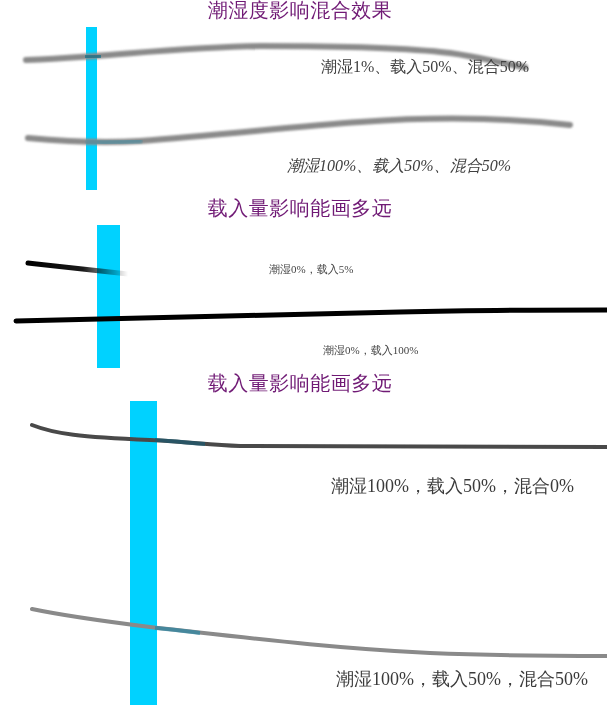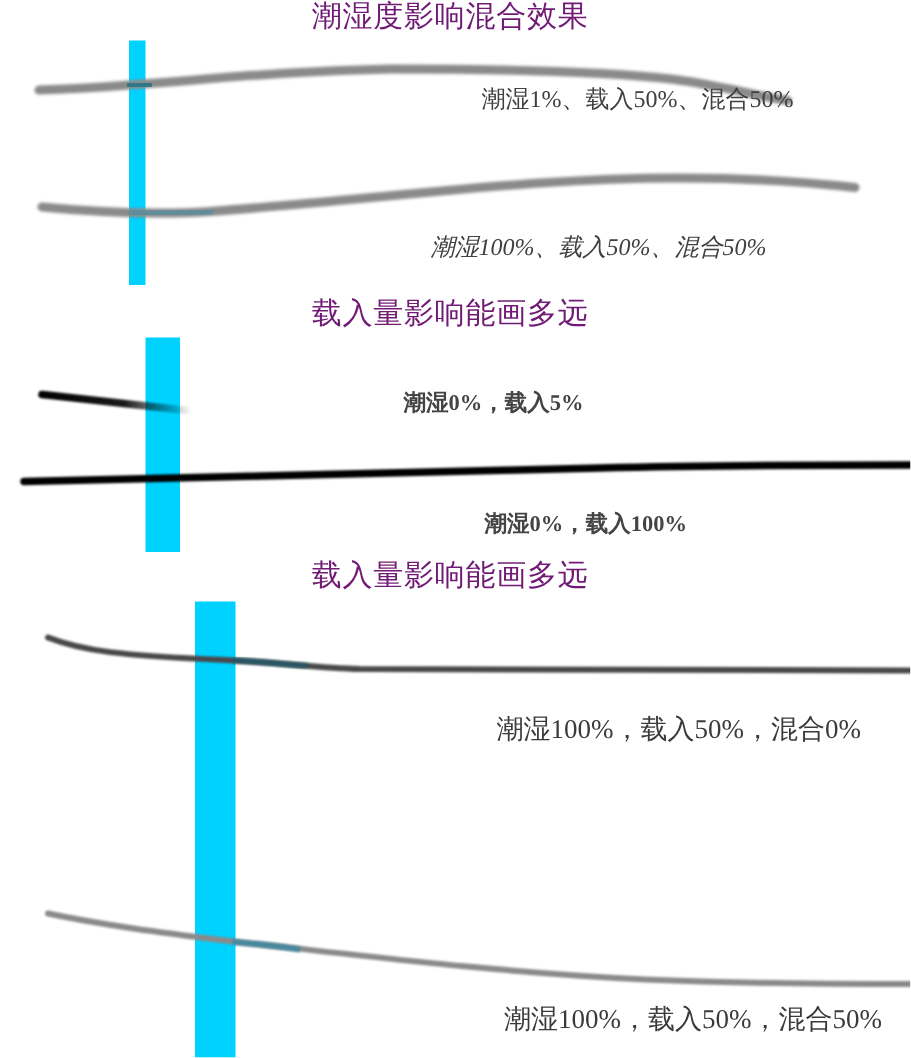--- a/index.html
+++ b/index.html
@@ -9,21 +9,21 @@
     color: #701a75; font-family: "DejaVu Sans", sans-serif; font-size: 20px;
     line-height: 18px; letter-spacing: 0.5px;
   }
   .bar { position: absolute; background: #00d2ff; }
   .label {
     position: absolute; white-space: nowrap; color: #404040;
     font-family: "Liberation Serif", "DejaVu Serif", serif;
   }
   svg.strokes { position: absolute; left: 0; top: 0; }
   .lbl-lg { font-size: 16px; line-height: 20px; }
-  .lbl-sm { font-size: 15px; line-height: 14px; color: #444; font-weight: bold; }
+  .lbl-sm { font-size: 11px; line-height: 14px; color: #444; }
   .lbl-md { font-size: 18px; line-height: 17px; color: #3a3a3a; }
 </style>
 </head>
 <body>
 
 <div class="title" style="top:1px;">潮湿度影响混合效果</div>
 <div class="bar" style="left:86px; top:27px; width:11px; height:163px;"></div>
 
 <div class="title" style="top:199px;">载入量影响能画多远</div>
 <div class="bar" style="left:97px; top:225px; width:23px; height:143px;"></div>

